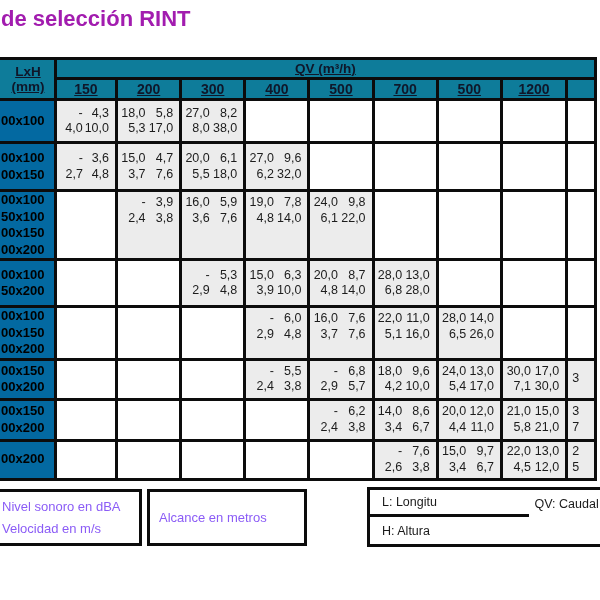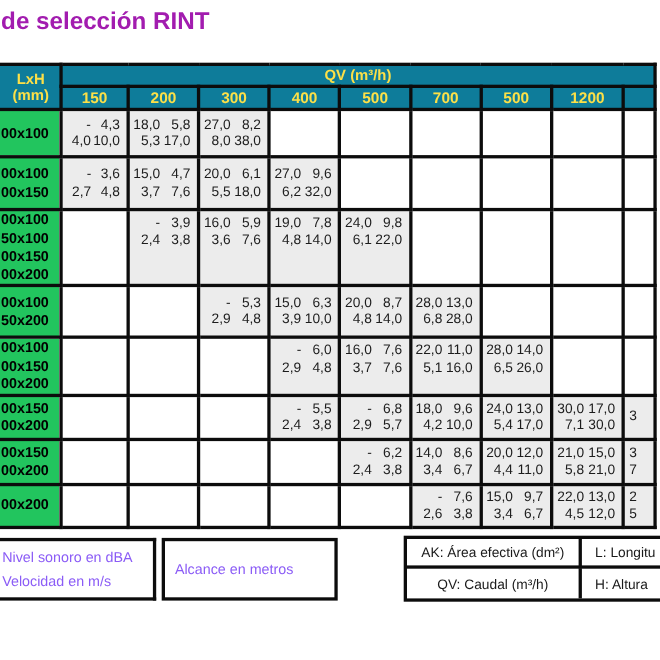--- a/index.html
+++ b/index.html
@@ -10,28 +10,28 @@
   .title{
     position:absolute;left:1px;top:6px;
     font-size:22px;font-weight:bold;color:#a21caf;white-space:nowrap;
   }
   table.sel{
     position:absolute;left:-3px;top:57px;
     border-collapse:collapse;table-layout:fixed;
   }
   table.sel td{border:3px solid #0c0c0c;padding:0;box-sizing:border-box;}
   td.hdr{
-    background:#0e7c9a;color:#fde047;font-weight:bold;
-    font-size:14px;text-align:center;height:21px;
+    background:#0e7c9a;color:#0f172a;font-weight:bold;
+    font-size:14px;text-align:center;height:21px;text-decoration:underline;
   }
   td.qv{height:20px;font-size:13.5px;}
   td.corner{vertical-align:middle;}
   td.corner div{line-height:15px;font-size:13.5px;text-align:center;padding-left:2px;}
   td.labelcell{
-    background:#22c55e;font-weight:bold;font-size:13px;
+    background:#0369a1;font-weight:bold;font-size:13px;
     vertical-align:middle;overflow:hidden;
   }
   td.labelcell div{line-height:16.5px;padding-left:1px;white-space:nowrap;}
   td.vals{background:#ffffff;vertical-align:middle;overflow:hidden;}
   td.vals.filled{background:#ececec;}
   td.vals.top{vertical-align:top;}
   .grid{
     display:grid;grid-template-columns:1fr 1fr;column-gap:2px;
     font-size:12.5px;line-height:15.5px;color:#1c1c1c;
     padding:1px 6px 1px 2px;
@@ -458,17 +458,16 @@
 <div class="lbox lboxA">
   <div>Nivel sonoro en dBA</div>
   <div>Velocidad en m/s</div>
 </div>
 
 <div class="lbox lboxB">
   <div>Alcance en metros</div>
 </div>
 
 <div class="rgrid">
-  <div class="cell c00">AK: Área efectiva (dm²)</div>
   <div class="cell c01">L: Longitu</div>
   <div class="cell c10">QV: Caudal (m³/h)</div>
   <div class="cell c11">H: Altura</div>
 </div>
 
 </body></html>

